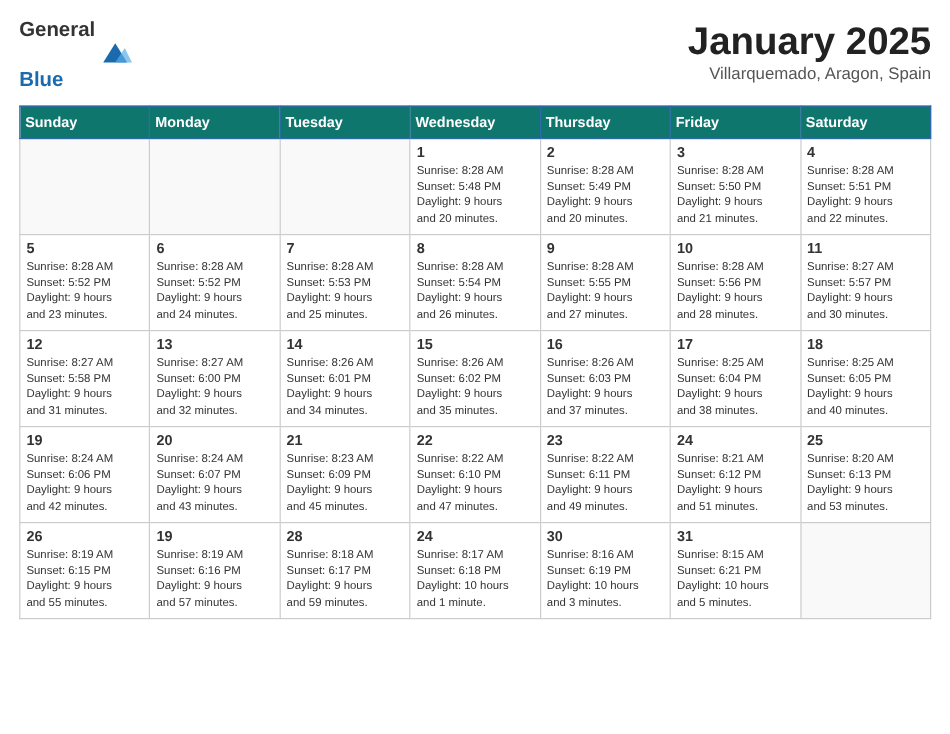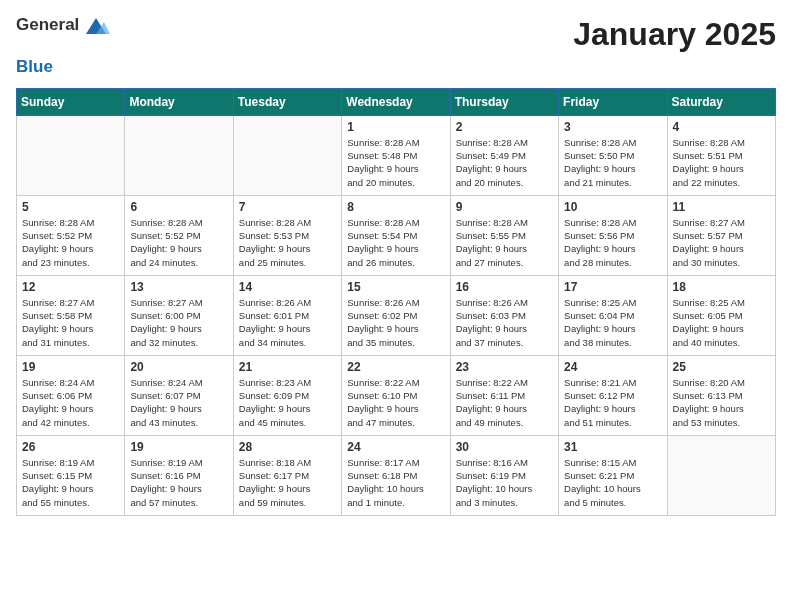--- a/index.html
+++ b/index.html
@@ -69,33 +69,34 @@
       font-size: 9.5px;
       line-height: 1.4;
       color: #333;
     }
   </style>
 </head>
 <body>
 
 <div class="header">
   <div class="logo">
-    <div style="display:flex;">
+    <div style="display:flex;align-items:center;">
       <div style="display:flex;flex-direction:column;line-height:1.05;">
         <span style="font-size:17px;font-weight:bold;color:#333;">General</span>
         <span style="font-size:17px;font-weight:bold;color:#1a6aad;margin-top:24px;">Blue</span>
       </div>
       <svg width="28" height="28" viewBox="0 0 28 28" style="margin-left:3px;margin-top:-4px;">
         <polygon points="4,22 14,6 24,22" fill="#1a6aad"></polygon>
         <polygon points="14,22 22,10 28,22" fill="#5aaee8" opacity="0.7"></polygon>
       </svg>
     </div>
   </div>
   <div class="title-section">
     <div class="month-title">January 2025</div>
+    <div class="location">Villarquemado, Aragon, Spain</div>
   </div>
 </div>
 
 <table class="calendar">
   <thead>
     <tr>
     <th>Sunday</th>
         <th>Monday</th>
         <th>Tuesday</th>
         <th>Wednesday</th>

